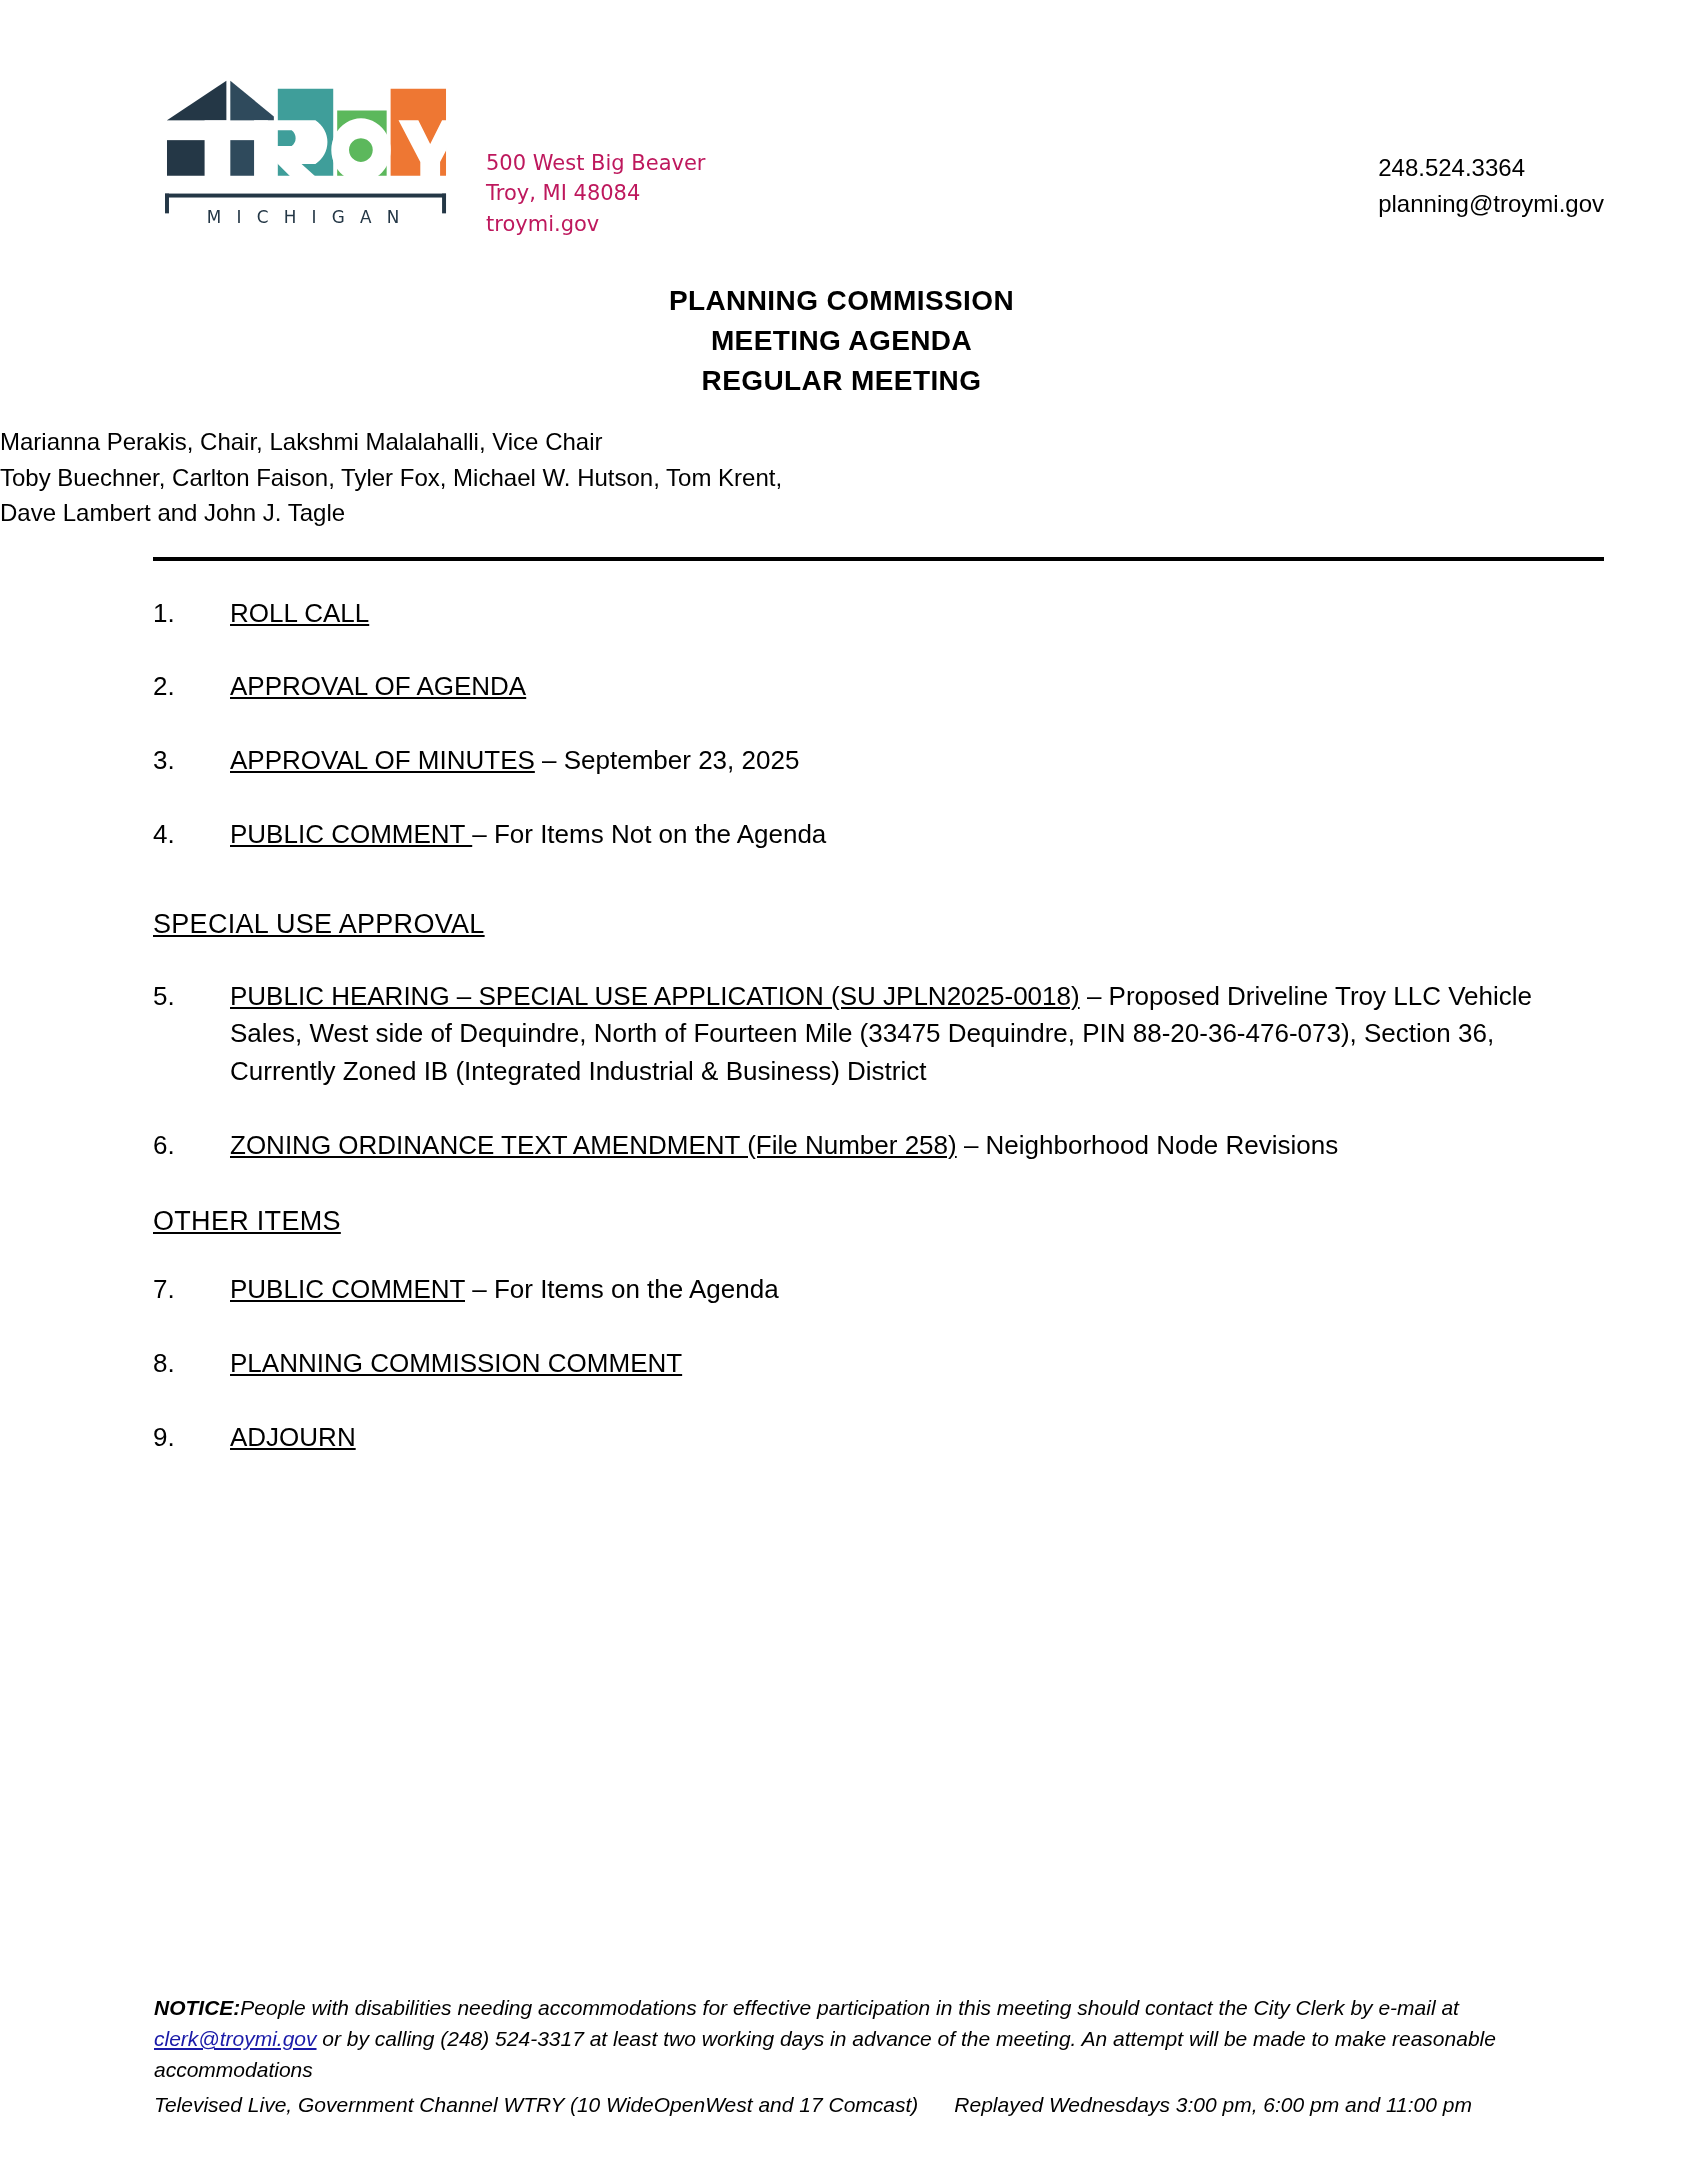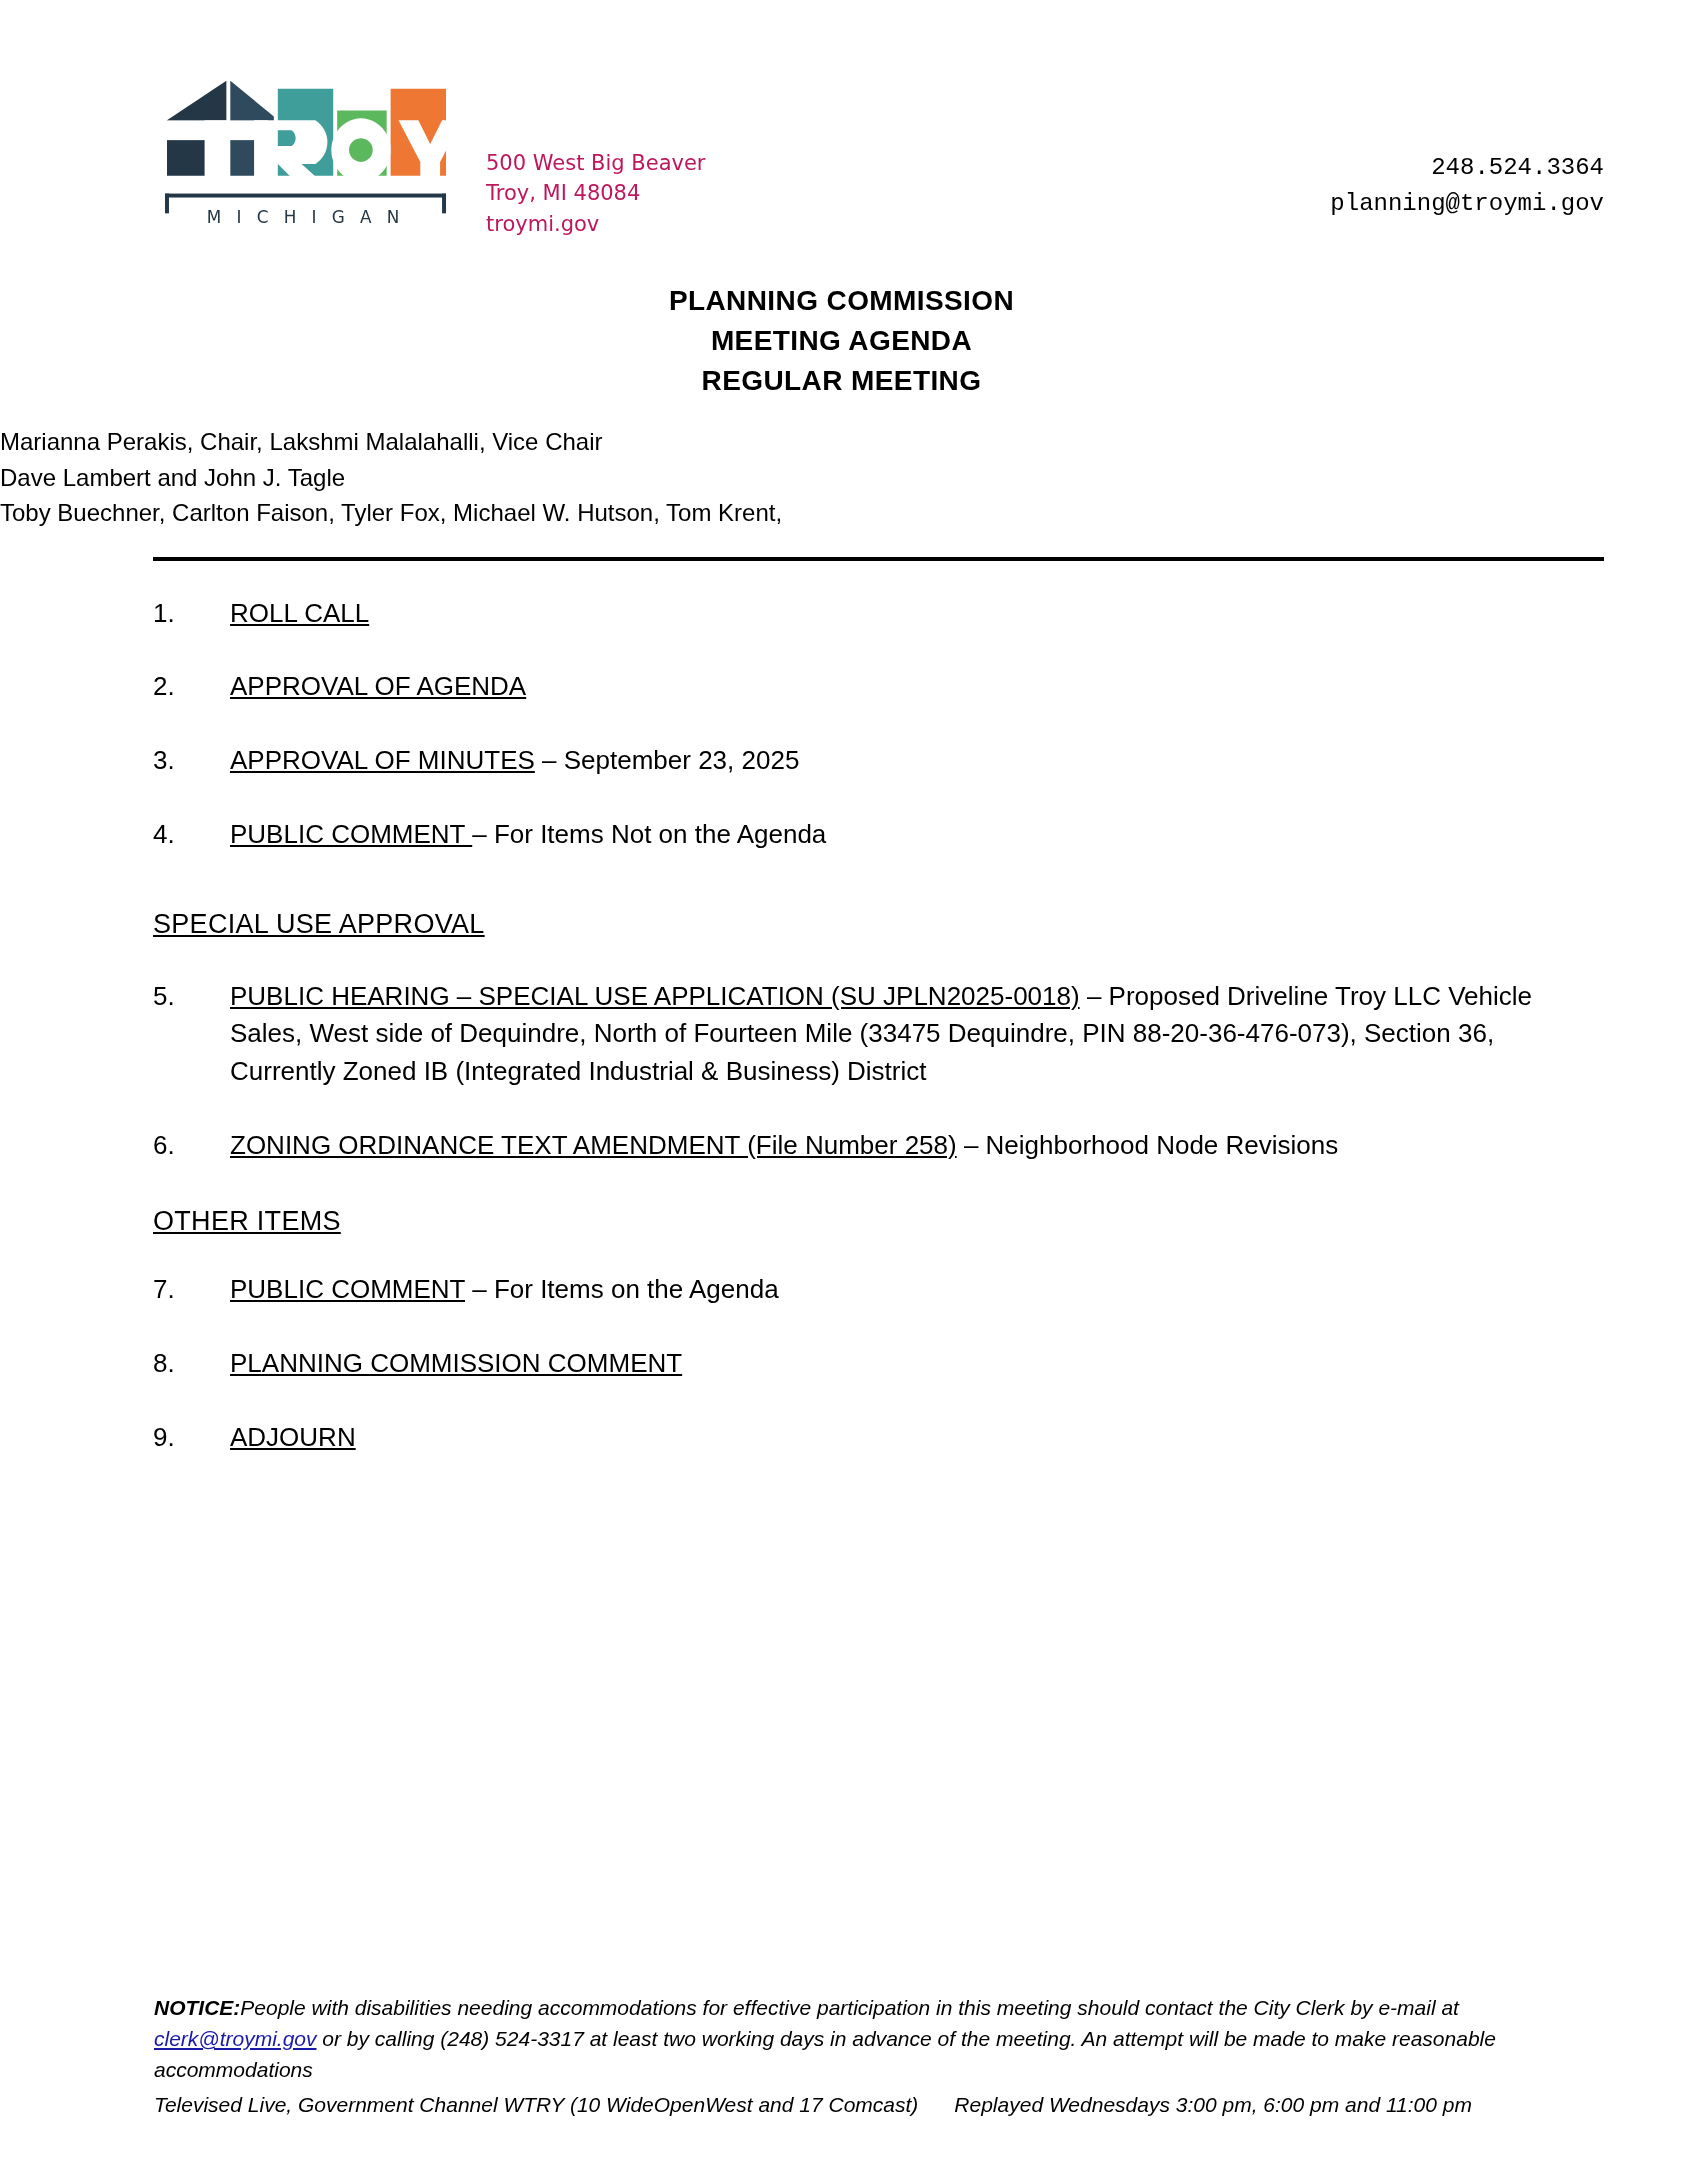--- a/index.html
+++ b/index.html
@@ -44,26 +44,25 @@
     margin-top: 89px;
     font-size: 21px;
     line-height: 1.45;
     color: #be185d;
     font-family: "DejaVu Sans", sans-serif;
     white-space: nowrap;
   }
   .contact-block {
     margin-left: auto;
     margin-top: 91px;
-    text-align: right;
+    text-align: left;
     font-size: 24px;
     line-height: 1.5;
     color: #000;
     white-space: nowrap;
-    font-family: Liberation Mono, monospace;
   }
 
   
   .title-block {
     text-align: center;
     margin-top: 34px;
     font-weight: bold;
     font-size: 28px;
     line-height: 1.42;
     letter-spacing: 0.4px;
@@ -197,22 +196,22 @@
   </div>
 
   <div class="title-block">
     <div>PLANNING COMMISSION</div>
     <div>MEETING AGENDA</div>
     <div>REGULAR MEETING</div>
   </div>
 
   <div class="members-block">
     <div>Marianna Perakis, Chair, Lakshmi Malalahalli, Vice Chair</div>
+    <div>Toby  Buechner, Carlton Faison, Tyler Fox, Michael W. Hutson, Tom Krent,</div>
     <div>Dave Lambert and John J. Tagle</div>
-    <div>Toby  Buechner, Carlton Faison, Tyler Fox, Michael W. Hutson, Tom Krent,</div>
   </div>
 
   <hr class="rule rule-top">
 
 
   <hr class="rule">
 
   <div class="agenda">
 
     <div class="item">

